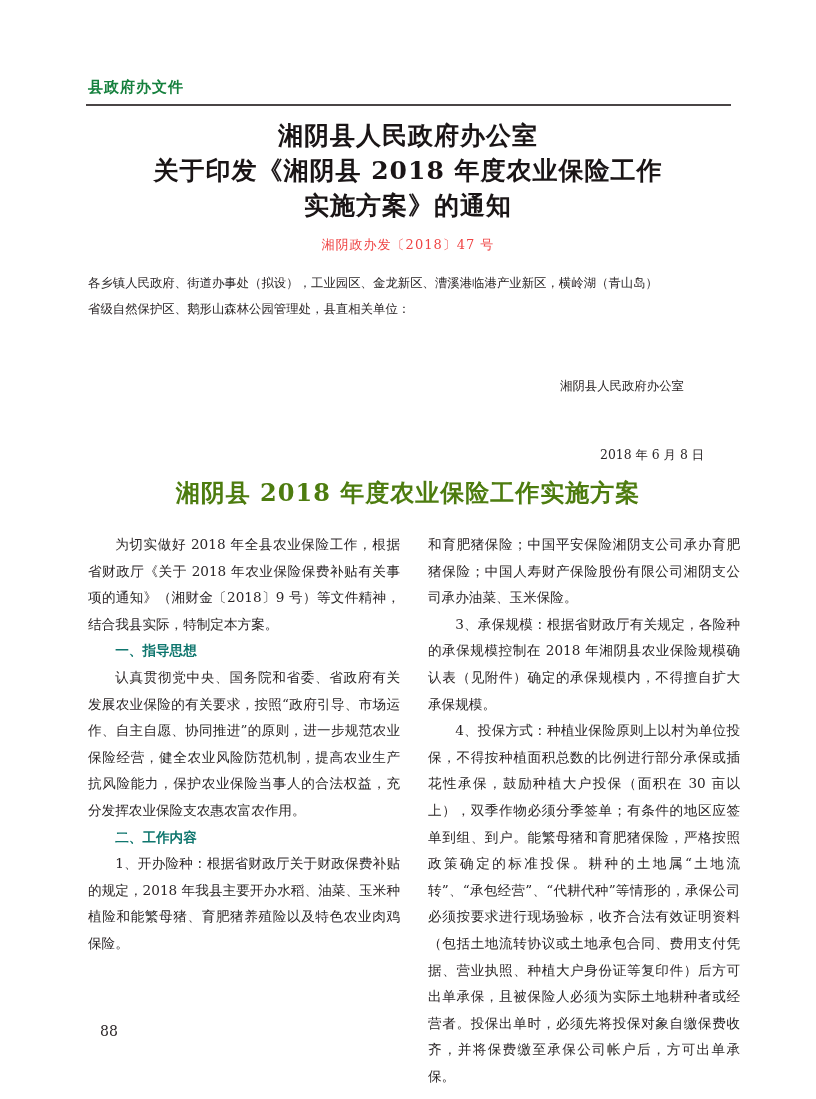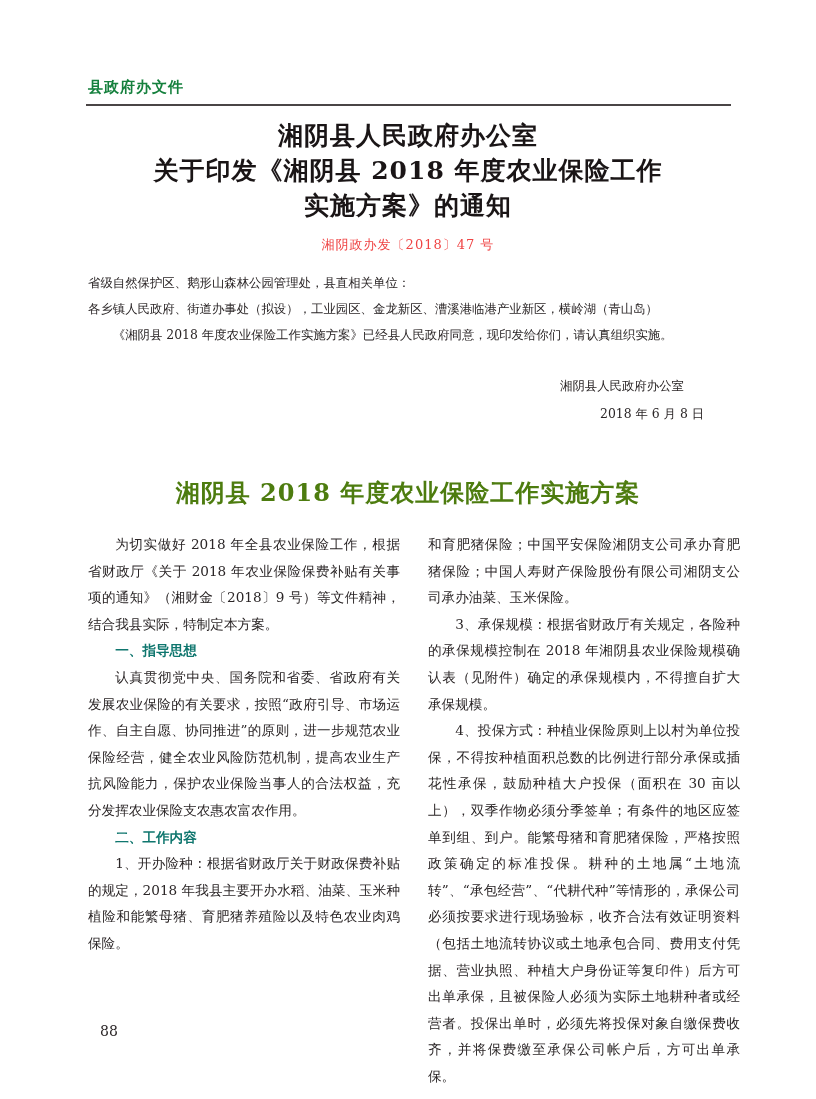--- a/index.html
+++ b/index.html
@@ -30,21 +30,21 @@
       position: absolute; left: 88px; top: 270px; width: 660px;
       font-size: 12.4px; line-height: 26px; color: #2a2526;
     }
     .addressees p { margin: 0; white-space: nowrap; }
     .addressees .indent { text-indent: 2em; }
     .signature {
       position: absolute; left: 560px; top: 372px; width: 180px;
       font-size: 12.4px; line-height: 28px; color: #2a2526;
     }
     .signature div { white-space: nowrap; }
-    .signature .sig-date { padding-left: 40px; }
+    .signature .sig-date { padding-left: 40px; margin-top: 41px; }
     .plan-title {
       position: absolute; left: 0; top: 477px; width: 816px; text-align: center;
       font-size: 24px; font-weight: bold; color: #4d7c0f; letter-spacing: 1px;
     }
     .col {
       position: absolute; top: 531px; width: 312px;
       font-size: 13.6px; line-height: 26.6px; color: #2a2526;
       text-align: justify;
     }
     .col.left { left: 88px; }
@@ -69,23 +69,22 @@
 
 <div class="notice-title">
   <div>湘阴县人民政府办公室</div>
   <div>关于印发《湘阴县 2018 年度农业保险工作</div>
   <div>实施方案》的通知</div>
 </div>
 
 <div class="doc-number">湘阴政办发〔2018〕47 号</div>
 
 <div class="addressees">
+  <p>各乡镇人民政府、街道办事处（拟设），工业园区、金龙新区、漕溪港临港产业新区，横岭湖（青山岛）</p>
   <p>省级自然保护区、鹅形山森林公园管理处，县直相关单位：</p>
-  <p>各乡镇人民政府、街道办事处（拟设），工业园区、金龙新区、漕溪港临港产业新区，横岭湖（青山岛）</p>
-  <p class="indent">《湘阴县 2018 年度农业保险工作实施方案》已经县人民政府同意，现印发给你们，请认真组织实施。</p>
 </div>
 
 <div class="signature">
   <div>湘阴县人民政府办公室</div>
   <div class="sig-date">2018 年 6 月 8 日</div>
 </div>
 
 <div class="plan-title">湘阴县 2018 年度农业保险工作实施方案</div>
 
 <div class="col left">

